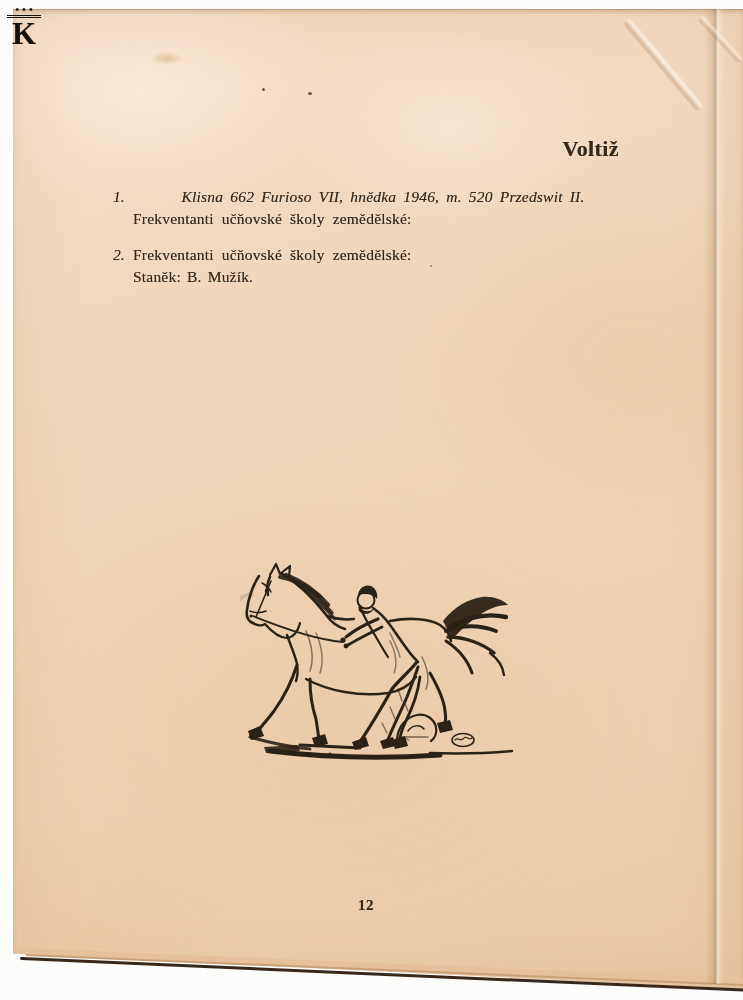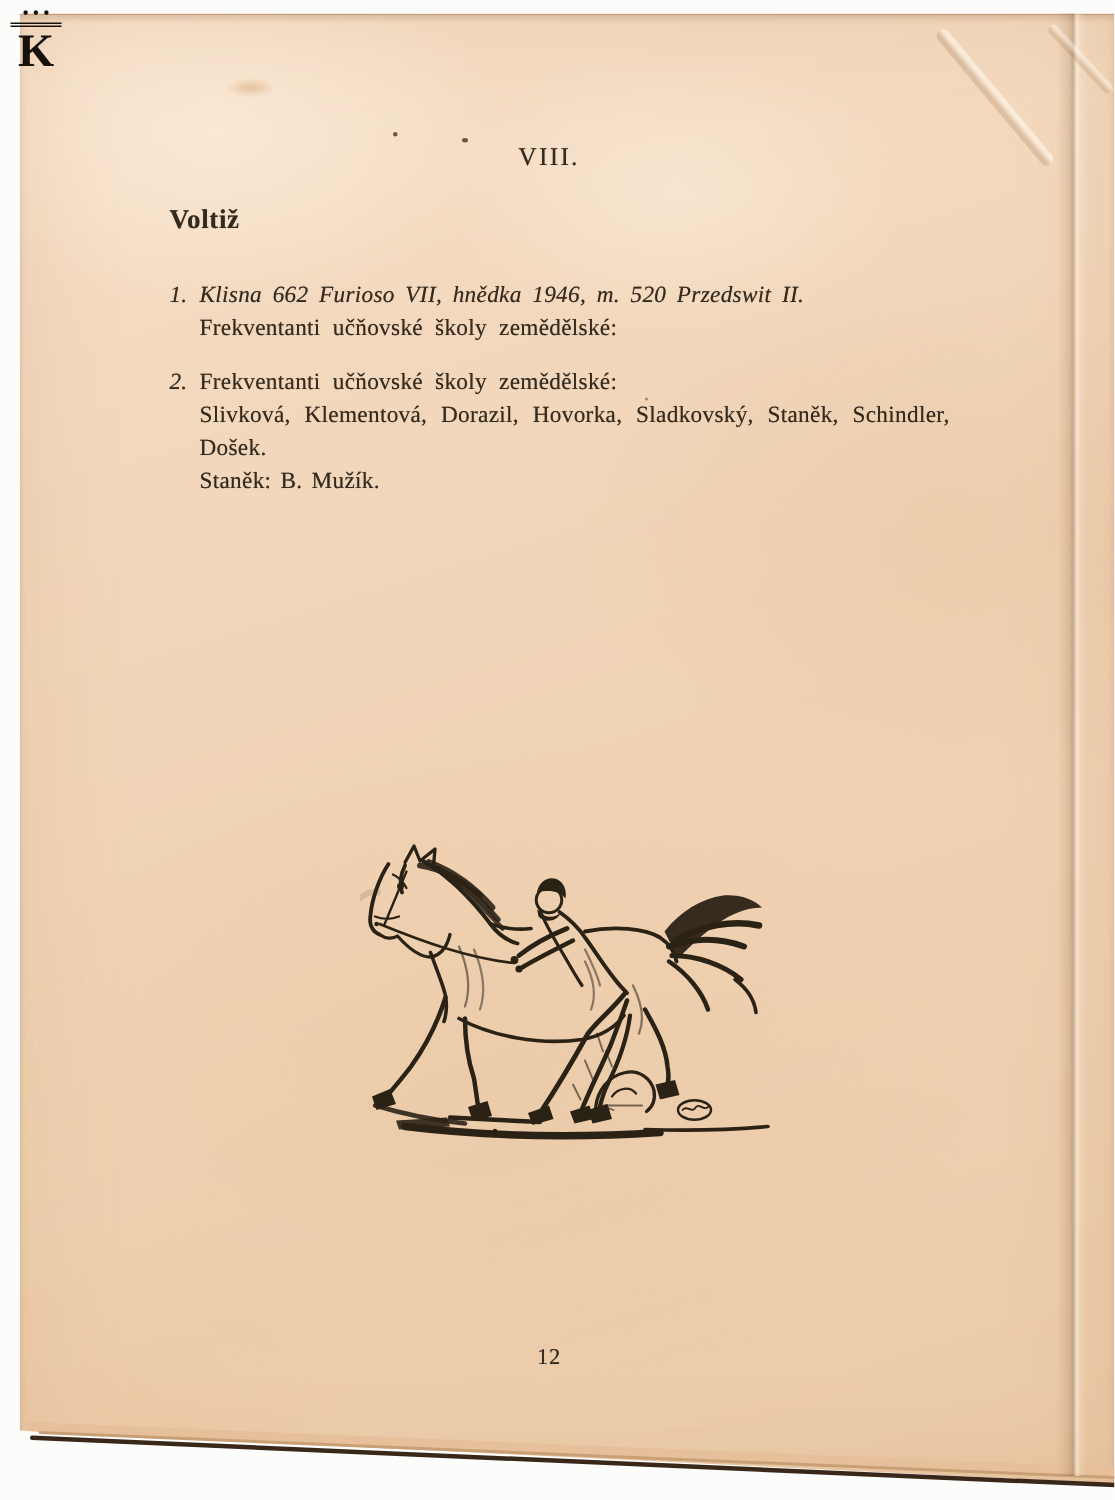--- a/index.html
+++ b/index.html
@@ -58,38 +58,38 @@
   .stamp{position:absolute;left:7px;top:5px;text-align:center;color:#17110b;width:34px;}
   .stamp .dots{display:block;font-size:11px;letter-spacing:3px;line-height:9px;font-weight:bold;text-indent:3px;}
   .stamp .letter{
     display:block;font-size:31px;line-height:29px;font-weight:bold;
     border-top:3px double #17110b;margin-top:1px;padding-top:1px;
   }
   
   .print{text-shadow:0 0 .5px rgba(51,41,29,.55);}
   .h-roman{position:absolute;left:113px;top:95px;width:506px;text-align:center;
     font-size:17px;letter-spacing:1.5px;}
-  .h-title{position:absolute;left:113px;top:136px;width:506px;text-align:left;
-    font-size:18px;font-weight:bold;letter-spacing:.4px;}
+  .h-title{position:absolute;left:113px;top:136px;width:506px;text-align:right;
+    font-size:22px;font-weight:bold;letter-spacing:.4px;}
   .entries{position:absolute;left:113px;top:186px;width:520px;}
   .entry{position:relative;padding-left:20px;margin-bottom:14px;}
   .entry-line{font-size:15.5px;line-height:22px;letter-spacing:.2px;}
   .entry-number{position:absolute;left:0;top:0;font-style:italic;font-size:15.5px;line-height:22px;}
-  .entry-title{font-style:italic;word-spacing:3px;}
+  .entry-title{font-style:italic;word-spacing:3px;text-align:center;}
   .entry-subtitle{word-spacing:4px;}
   .entry-names{text-align:justify;text-align-last:left;word-spacing:2px;}
   .entry-leader{word-spacing:2px;}
   
   .illustration{position:absolute;left:240px;top:560px;width:282px;height:207px;}
   .illustration svg{width:100%;height:100%;}
   .ink{stroke:#2b2216;fill:none;stroke-linecap:round;stroke-linejoin:round;}
   .ink-fill{fill:#2b2216;stroke:none;}
   
   .page-number{position:absolute;left:113px;top:897px;width:506px;text-align:center;
-    font-size:15px;letter-spacing:.5px;}
+    font-size:15px;letter-spacing:.5px;font-weight:bold;}
 </style>
 </head>
 <body>
 
 <div class="scan">
 
   <div class="page"></div>
   <div class="edge-tan"></div>
   <div class="edge-thin"></div>
   <div class="edge-dark"></div>
@@ -100,33 +100,31 @@
   <div class="chip"></div>
   <div class="speck s1"></div>
   <div class="speck s2"></div>
   <div class="speck s3"></div>
 
   <div class="stamp">
     <span class="dots">•••</span>
     <span class="letter">K</span>
   </div>
 
-  <div class="h-roman print">VIII.</div>
   <div class="h-title print">Voltiž</div>
 
   <div class="entries">
     <div class="entry">
       <span class="entry-number print">1.</span>
       <div class="entry-line entry-title print">Klisna 662 Furioso VII, hnědka 1946, m. 520 Przedswit II.</div>
       <div class="entry-line entry-subtitle print">Frekventanti učňovské školy zemědělské:</div>
     </div>
     <div class="entry">
       <span class="entry-number print">2.</span>
       <div class="entry-line entry-subtitle print">Frekventanti učňovské školy zemědělské:</div>
-      <div class="entry-line entry-names print">Slivková, Klementová, Dorazil, Hovorka, Sladkovský, Staněk, Schindler, Došek.</div>
       <div class="entry-line entry-leader print">Staněk: B. Mužík.</div>
     </div>
   </div>
 
   <div class="illustration">
     <svg viewBox="0 0 282 205" xmlns="http://www.w3.org/2000/svg">
 
       <path class="ink" d="M0,38 C4,34 8,33 12,34" stroke-width="4" opacity=".12"></path>
 
       <path class="ink" d="M19,15 C13,24 8,38 7,49 C6,55 8,60 13,62" stroke-width="2.6"></path>

